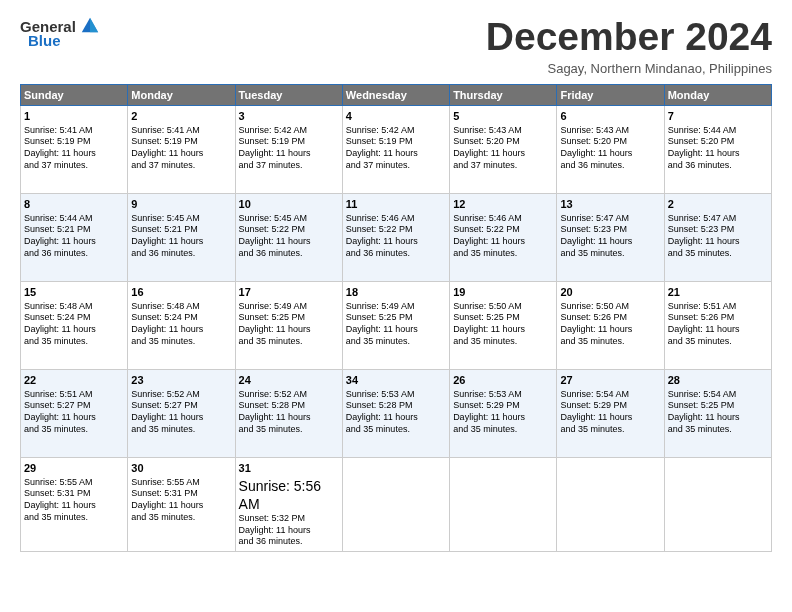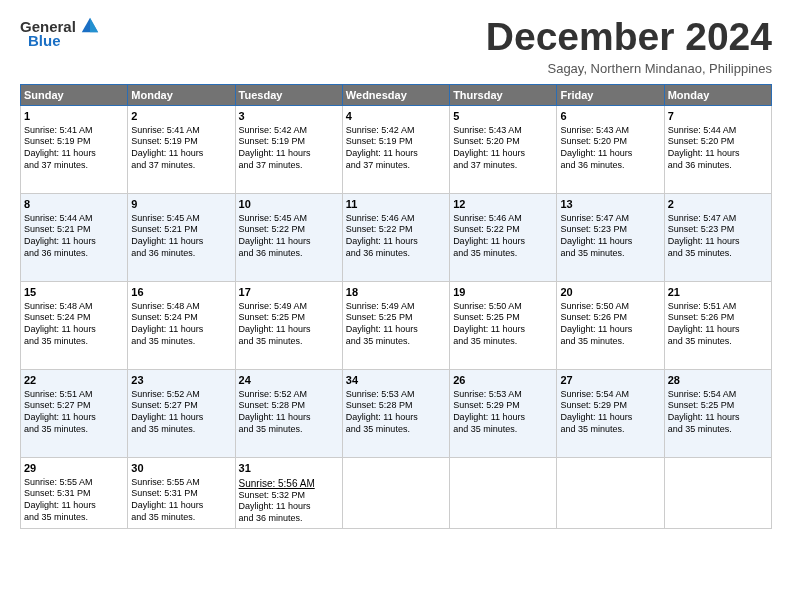--- a/index.html
+++ b/index.html
@@ -340,21 +340,21 @@
           </td>
           <td>
             <span class="day-num">30</span>
             <div style="font-size: 9px; line-height: 1.3;">Sunrise: 5:55 AM</div>
             <div style="font-size: 9px; line-height: 1.3;">Sunset: 5:31 PM</div>
             <div style="font-size: 9px; line-height: 1.3;">Daylight: 11 hours</div>
             <div style="font-size: 9px; line-height: 1.3;">and 35 minutes.</div>
           </td>
           <td>
             <span class="day-num">31</span>
-            <div style="font-size: 10px; line-height: 1.3; text-decoration: underline;">Sunrise: 5:56 AM</div>
+            <div style="font-size: 14px; line-height: 1.3;">Sunrise: 5:56 AM</div>
             <div style="font-size: 9px; line-height: 1.3;">Sunset: 5:32 PM</div>
             <div style="font-size: 9px; line-height: 1.3;">Daylight: 11 hours</div>
             <div style="font-size: 9px; line-height: 1.3;">and 36 minutes.</div>
           </td>
           <td class="day-empty"></td>
           <td class="day-empty"></td>
           <td class="day-empty"></td>
           <td class="day-empty"></td>
         </tr>
       </tbody>

